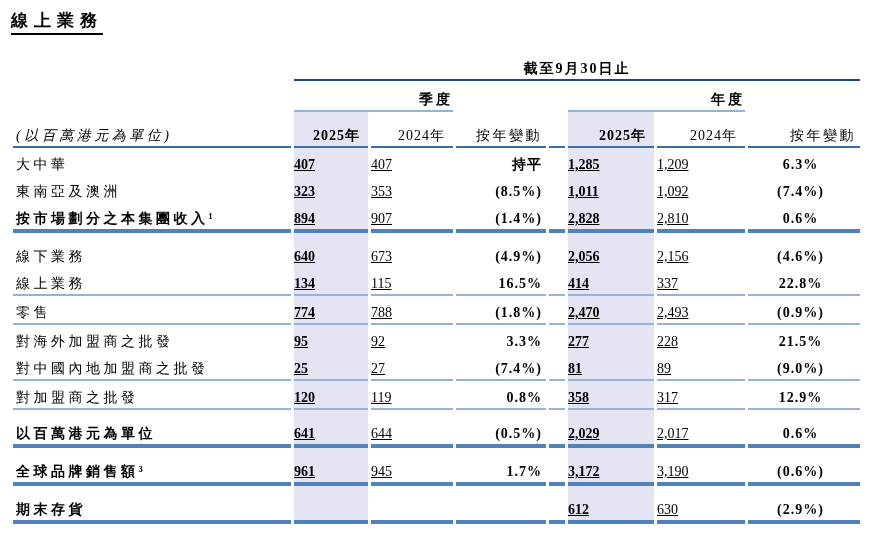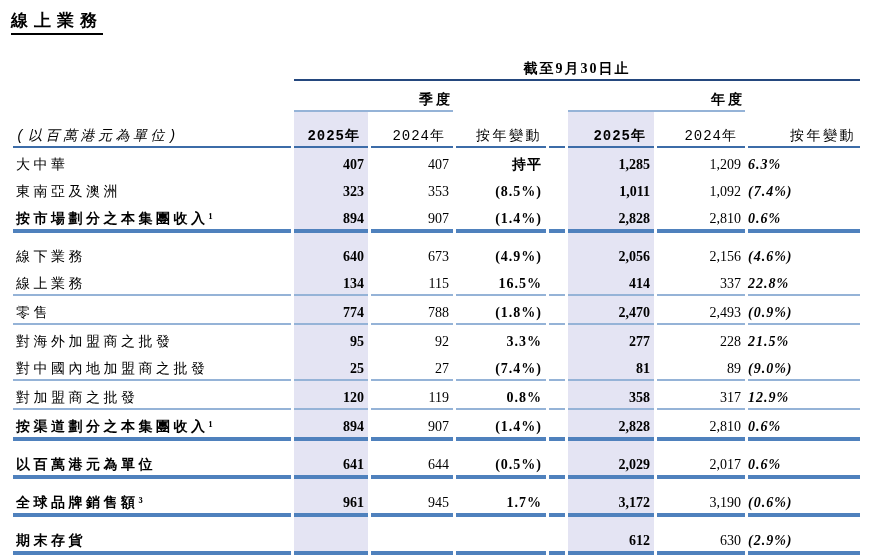--- a/index.html
+++ b/index.html
@@ -31,41 +31,40 @@
   td{
     height:24px;
     vertical-align:bottom;
     font-size:14px;
     line-height:1.15;
     padding:1px 0 2px 0;
     white-space:nowrap;
     overflow:visible;
   }
   td.label{letter-spacing:3.5px;padding-left:3px;text-align:left;}
-  td.num{text-align:right;padding-right:4px;}
+  td.num{padding-right:12px;text-decoration:underline;}
   td.chg{text-align:right;padding-right:4px;letter-spacing:1px;}
-  td.chg-y{text-align:left;padding-right:7px;letter-spacing:1px;font-style:italic;}
+  td.chg-y{text-align:center;padding-right:7px;letter-spacing:1px;}
   td.band{background:var(--band);}
   .b{font-weight:bold;}
   .it{font-style:italic;letter-spacing:1.5px;}
   
   tr.hdr-period td.span{
     text-align:center;font-weight:bold;letter-spacing:2px;
     border-bottom:2px solid var(--rule-dark);
     height:27px;
   }
   tr.hdr-group td.span{
     text-align:right;font-weight:bold;letter-spacing:3px;
     border-bottom:2px solid var(--rule-light);
     height:26px;
   }
   tr.hdr-cols td{
     border-bottom:2px solid var(--header-rule);
     height:31px;
-    font-family:Liberation Mono, monospace;
   }
   tr.hdr-cols td.colhead{text-align:right;padding-right:8px;letter-spacing:1px;}
   tr.hdr-cols td.colhead.zh{letter-spacing:2.5px;padding-right:4px;}
   
   tr.rule-thin > td{border-bottom:2px solid var(--rule-light);}
   tr.rule-thick > td{border-bottom:4px solid var(--rule-thick);}
   tr.gap-before > td{padding-top:8px;}
 </style>
 </head>
 <body>
@@ -197,30 +196,20 @@
         <tr class="rule-thin">
           <td class="label">對加盟商之批發</td>
           <td class="num band b">120</td>
           <td class="num">119</td>
           <td class="chg b">0.8%</td>
           <td></td>
           <td class="num band b">358</td>
           <td class="num">317</td>
           <td class="chg-y b">12.9%</td>
         </tr>
-        <tr class="rule-thick">
-          <td class="label b">按渠道劃分之本集團收入¹</td>
-          <td class="num band b">894</td>
-          <td class="num">907</td>
-          <td class="chg b">(1.4%)</td>
-          <td></td>
-          <td class="num band b">2,828</td>
-          <td class="num">2,810</td>
-          <td class="chg-y b">0.6%</td>
-        </tr>
         <tr class="rule-thick gap-before">
           <td class="label b">以百萬港元為單位</td>
           <td class="num band b">641</td>
           <td class="num">644</td>
           <td class="chg b">(0.5%)</td>
           <td></td>
           <td class="num band b">2,029</td>
           <td class="num">2,017</td>
           <td class="chg-y b">0.6%</td>
         </tr>

